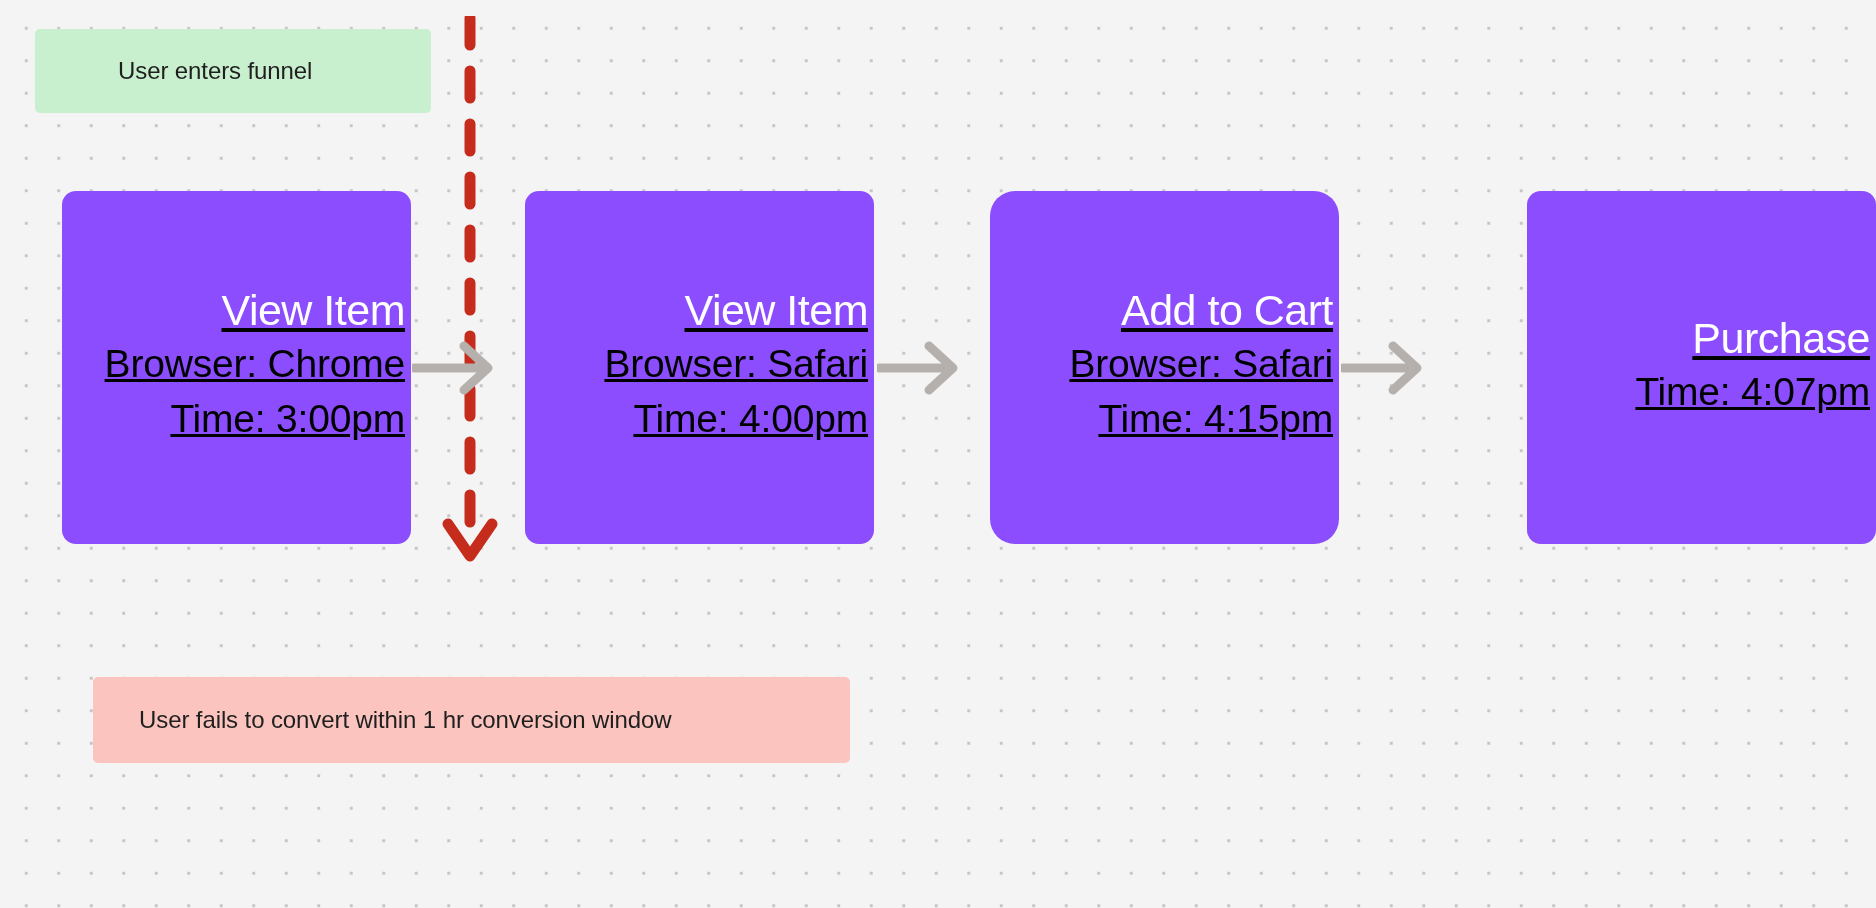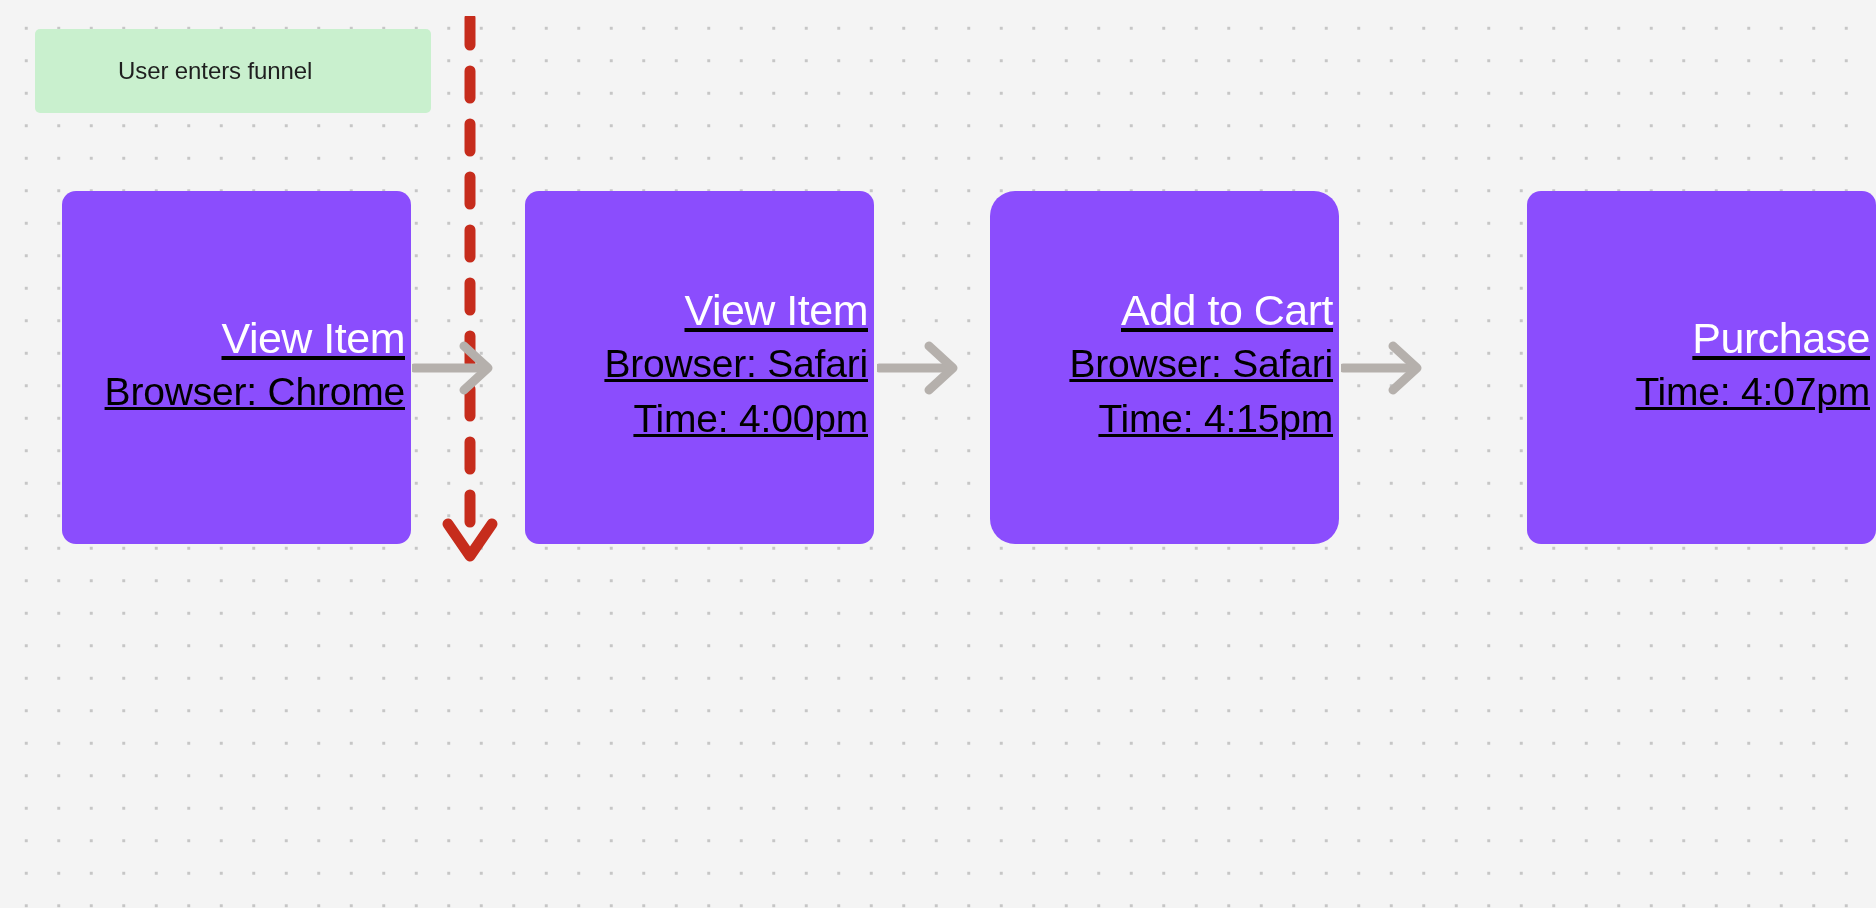--- a/index.html
+++ b/index.html
@@ -125,20 +125,21 @@
   <div id="dropout-line">
     <svg width="72" height="640" viewBox="0 0 72 640">
       <line x1="36" y1="2" x2="36" y2="510" stroke="#C62C1C" stroke-width="11" stroke-linecap="round" stroke-dasharray="27 26"></line>
       <polyline points="14,508 36,540 58,508" fill="none" stroke="#C62C1C" stroke-width="11" stroke-linecap="round" stroke-linejoin="round"></polyline>
     </svg>
   </div>
 
   <div class="step-card" id="step-0">
     <div class="step-title">View Item</div>
     <div class="step-meta">Browser: Chrome</div>
+    <div class="step-meta">Time: 3:00pm</div>
   </div>
 
   <div class="connector" id="connector-0">
     <svg width="86" height="56" viewBox="0 0 86 56">
       <line x1="2" y1="28" x2="72" y2="28" stroke="#B5B0AC" stroke-width="9" stroke-linecap="round"></line>
       <polyline points="52,6 76,28 52,50" fill="none" stroke="#B5B0AC" stroke-width="9" stroke-linecap="round" stroke-linejoin="round"></polyline>
     </svg>
   </div>
 
   <div class="step-card" id="step-1">
@@ -165,14 +166,17 @@
       <line x1="2" y1="28" x2="72" y2="28" stroke="#B5B0AC" stroke-width="9" stroke-linecap="round"></line>
       <polyline points="52,6 76,28 52,50" fill="none" stroke="#B5B0AC" stroke-width="9" stroke-linecap="round" stroke-linejoin="round"></polyline>
     </svg>
   </div>
 
   <div class="step-card" id="step-3">
     <div class="step-title">Purchase</div>
     <div class="step-meta">Time: 4:07pm</div>
   </div>
 
+  <div class="note" id="fail-note">
+    <span class="note-text">User fails to convert within 1 hr conversion window</span>
+  </div>
 
 </div>
 
 </body></html>

